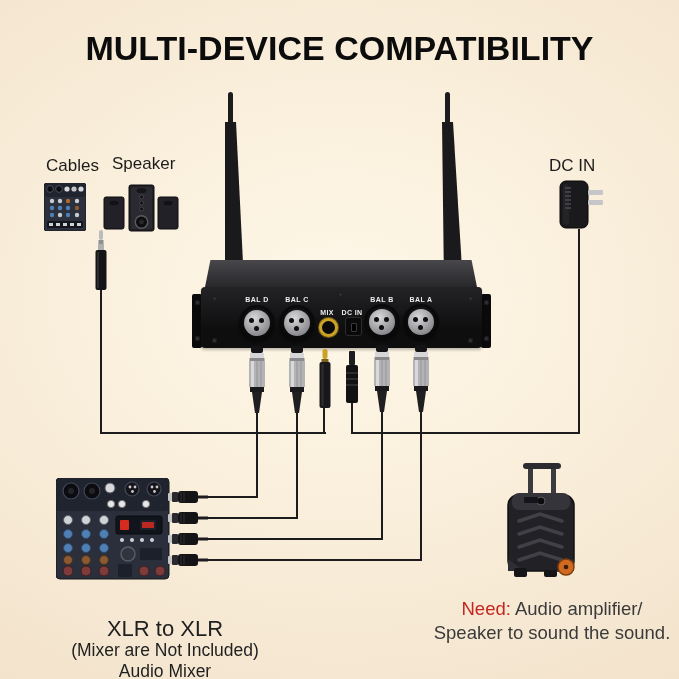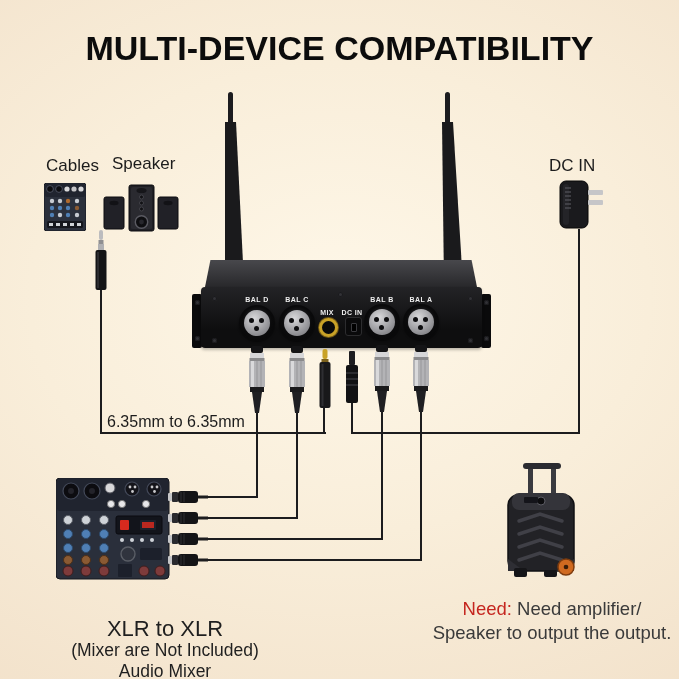--- a/index.html
+++ b/index.html
@@ -99,21 +99,20 @@
         <line x1="9" y1="21" x2="15" y2="21"></line>
       <line x1="9" y1="25" x2="15" y2="25"></line>
         <line x1="9" y1="29" x2="15" y2="29"></line>
     </g>
     <rect x="32" y="11" width="15" height="5" rx="1" fill="#c6c6c8"></rect>
     <rect x="32" y="21" width="15" height="5" rx="1" fill="#c6c6c8"></rect>
   </svg>
 
   <div class="line" style="left:100px;top:290px;width:2px;height:144px;"></div>
   <div class="line" style="left:100px;top:432px;width:226px;height:2px;"></div>
-  <div class="lbl" style="left:107px;top:413px;font-size:16px;">6.35mm to 6.35mm</div>
 
   <div class="line" style="left:323px;top:407px;width:2px;height:27px;"></div>
 
   <div class="line" style="left:351px;top:401px;width:2px;height:33px;"></div>
   <div class="line" style="left:351px;top:432px;width:229px;height:2px;"></div>
   <div class="line" style="left:578px;top:229px;width:2px;height:205px;"></div>
 
   <div class="line" style="left:256px;top:410px;width:2px;height:88px;"></div>
   <div class="line" style="left:200px;top:496px;width:58px;height:2px;"></div>
   <div class="line" style="left:296px;top:410px;width:2px;height:109px;"></div>
@@ -365,17 +364,17 @@
     </g>
     <path d="M10,96 L26,108 L10,108 Z" fill="#2e2e34"></path>
     <path d="M76,96 L58,108 L76,108 Z" fill="#2e2e34"></path>
     <rect x="16" y="105" width="13" height="9" rx="2" fill="#151518"></rect>
     <rect x="46" y="107" width="13" height="7" rx="2" fill="#151518"></rect>
     <circle cx="68" cy="104" r="8" fill="#d06a20" stroke="#7e3c0e" stroke-width="1.5"></circle>
     <circle cx="68" cy="104" r="2.3" fill="#3a1d08"></circle>
   </svg>
 
   <div class="note" style="left:424px;top:597px;width:256px;">
-    <div><span class="note-red">Need:</span><span> Need amplifier/</span></div>
-    <div>Speaker to output the output.</div>
+    <div><span class="note-red">Need:</span><span> Audio amplifier/</span></div>
+    <div>Speaker to sound the sound.</div>
   </div>
 
 </div>
 
 </body></html>

